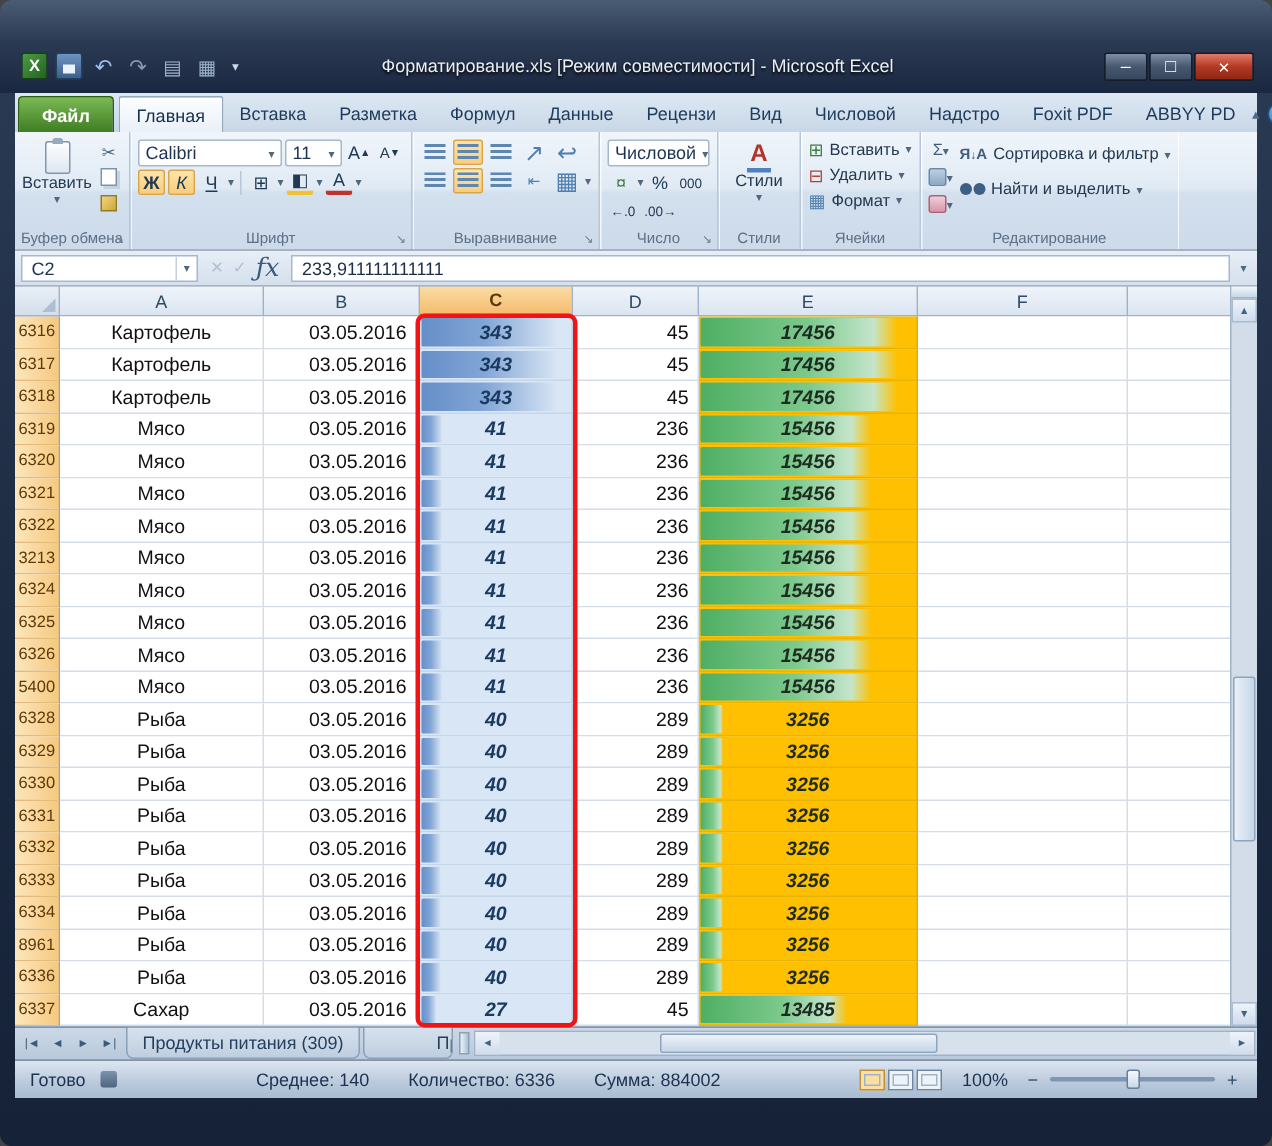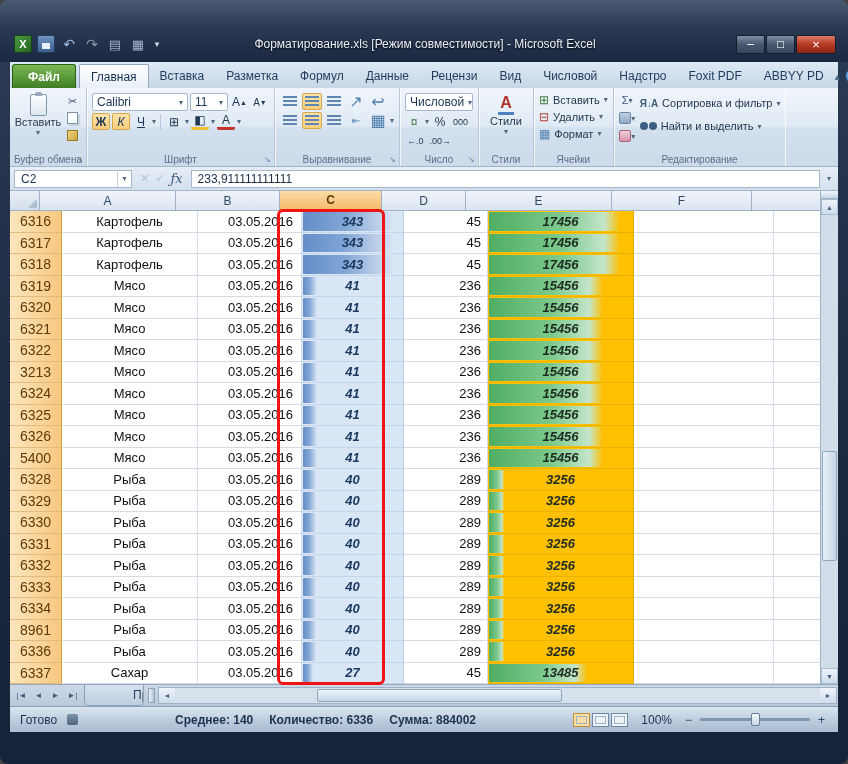--- a/index.html
+++ b/index.html
@@ -101,40 +101,40 @@
   
   .fbar { position:absolute; top:167px; left:10px; right:10px; height:24px;
     background:linear-gradient(180deg,#e7eef7,#d4e0ed); border-bottom:1px solid #a3b5c9;
     display:flex; align-items:center; padding:0 4px; gap:4px; }
   .namebox { width:118px; height:18px; background:#fff; border:1px solid #a8b7c9;
     display:flex; align-items:center; font-size:12px; color:#1c3352; }
   .namebox .nb-val { flex:1; padding-left:6px; }
   .nb-arrow { width:14px; height:100%; border-left:1px solid #c4d0dd; display:flex; align-items:center;
     justify-content:center; font-size:8px; color:#51677e; }
   .fx-zone { display:flex; align-items:center; gap:6px; padding:0 4px; color:#b3c0cf; font-size:11px; }
-  .fx { font-style:italic; font-family:"DejaVu Serif", serif; color:#3a5a7c; font-size:13px; }
+  .fx { font-style:italic; font-family:"DejaVu Serif", serif; color:#3a5a7c; font-size:17px; }
   .fvalue { flex:1; height:18px; background:#fff; border:1px solid #a8b7c9; font-size:12px;
     color:#1b2f47; display:flex; align-items:center; padding:0 6px; }
   .fbar-exp { font-size:8px; color:#51677e; padding:0 3px; }
   
   .grid { position:absolute; top:191px; left:10px; width:810px; height:493px; background:#fff; overflow:hidden; }
   .colhdrs { display:flex; height:20px; }
   .corner { width:30px; height:20px; background:linear-gradient(180deg,#e9eff6,#d4dfeb);
     border-right:1px solid #9fb3c8; border-bottom:1px solid #9fb3c8; position:relative; }
   .corner::after { content:""; position:absolute; right:2px; bottom:2px;
     border-left:9px solid transparent; border-bottom:9px solid #aebfd1; }
   .chdr { height:20px; display:flex; align-items:center; justify-content:center; font-size:12px; color:#2d4a68;
     background:linear-gradient(180deg,#f0f4fa,#dbe5f0); border-right:1px solid #9fb3c8; border-bottom:1px solid #9fb3c8; }
   .chdr.sel { background:linear-gradient(180deg,#fbdca6,#f5bc6d); color:#5a3a0c;
     border-bottom:2px solid #cd8a2d; font-weight:bold; }
   .chdr.filler { flex:1; border-right:none; }
   .w-A{width:136px} .w-B{width:104px} .w-C{width:102px} .w-D{width:84px} .w-E{width:146px} .w-F{width:140px}
   .grows { height:473px; }
   .grow { display:flex; height:21.5px; }
-  .rhdr { width:52px; display:flex; align-items:center; justify-content:center; font-size:14px; color:#5d3a08;
+  .rhdr { width:30px; display:flex; align-items:center; justify-content:center; font-size:11px; color:#5d3a08;
     background:linear-gradient(90deg,#fce6bd,#f6c87f); border-right:1px solid #cf9c4f; border-bottom:1px solid #e2bb7d; }
   .cell { height:100%; background:#fff; border-right:1px solid #d5dce7; border-bottom:1px solid #d5dce7;
     font-size:13px; color:#111; display:flex; align-items:center; overflow:hidden; position:relative; }
   .ca { justify-content:center; }
   .cb { justify-content:flex-end; padding-right:8px; }
   .cc { justify-content:center; background:#d9e6f5; font-style:italic; font-weight:600; color:#1b3a60;
     border-right-color:#bcd0e8; border-bottom-color:#c6d6ea; }
   .cbar { position:absolute; left:1px; top:1px; bottom:1px; border-radius:1px;
     background:linear-gradient(90deg,#517fc1 0%,#7199cf 45%,#b3c9e6 80%,rgba(217,230,245,0) 100%); opacity:.85; }
   .cd { justify-content:flex-end; padding-right:6px; }
@@ -173,21 +173,21 @@
     background:linear-gradient(180deg,#eef3f9,#cfdceb); }
   .htrack { flex:1; position:relative; }
   .hthumb { position:absolute; top:1px; bottom:1px; left:22%; width:38%;
     background:linear-gradient(180deg,#eef3f9,#c6d6e7); border:1px solid #8ea6bd; border-radius:2px; }
   
   .statusbar { position:absolute; left:10px; right:10px; top:706px; height:26px;
     background:linear-gradient(180deg,#dce6f1 0%,#bccbdd 55%,#a9bcd2 100%);
     border-top:1px solid #8ba1b8; display:flex; align-items:center; padding:0 10px;
     font-size:12px; color:#1c3350; gap:10px; }
   .macro-ic { width:11px; height:11px; background:linear-gradient(180deg,#7d93ab,#4d657e); border-radius:2px; }
-  .stats { display:flex; gap:16px; margin-left:auto;font-weight:bold; }
+  .stats { display:flex; gap:26px; margin-left:auto; }
   .views { display:flex; gap:2px; margin-left:auto; }
   .view-ic { width:17px; height:14px; border:1px solid #6d87a3; background:#eef3f8; position:relative; }
   .view-ic.active { background:#fcdfa4; border-color:#c08f3a; }
   .view-ic::after { content:""; position:absolute; inset:2px; border:1px solid #9fb3c8; }
   .zoomlbl { min-width:34px; text-align:right; }
   .zoomslider { display:flex; align-items:center; gap:5px; }
   .zbtn { width:13px; height:13px; display:inline-flex; align-items:center; justify-content:center;
     font-size:12px; color:#2c4a68; line-height:1; }
   .ztrack { width:110px; height:3px; background:#7e97b1; border-radius:2px; position:relative; }
   .ztick { position:absolute; left:50%; top:-3px; width:1px; height:9px; background:#5d7democratic; background:#5d7astrolabe; background:#5d7694; }
@@ -798,20 +798,21 @@
   <div class="redbox"></div>
 
   <div class="sheettabs">
     <div class="navbtns">
       <span class="navbtn">|◄</span>
       <span class="navbtn">◄</span>
       <span class="navbtn">►</span>
       <span class="navbtn">►|</span>
     </div>
     <div style="display:flex;align-items:stretch;">
+        <div class="stab">Продукты питания (309)</div>
         <div class="stab cut">Про</div>
       </div>
     <div class="tab-split"></div>
     <div class="hscroll">
       <span class="hbtn">◄</span>
       <div class="htrack">
         <div class="hthumb"></div>
       </div>
       <span class="hbtn">►</span>
     </div>

